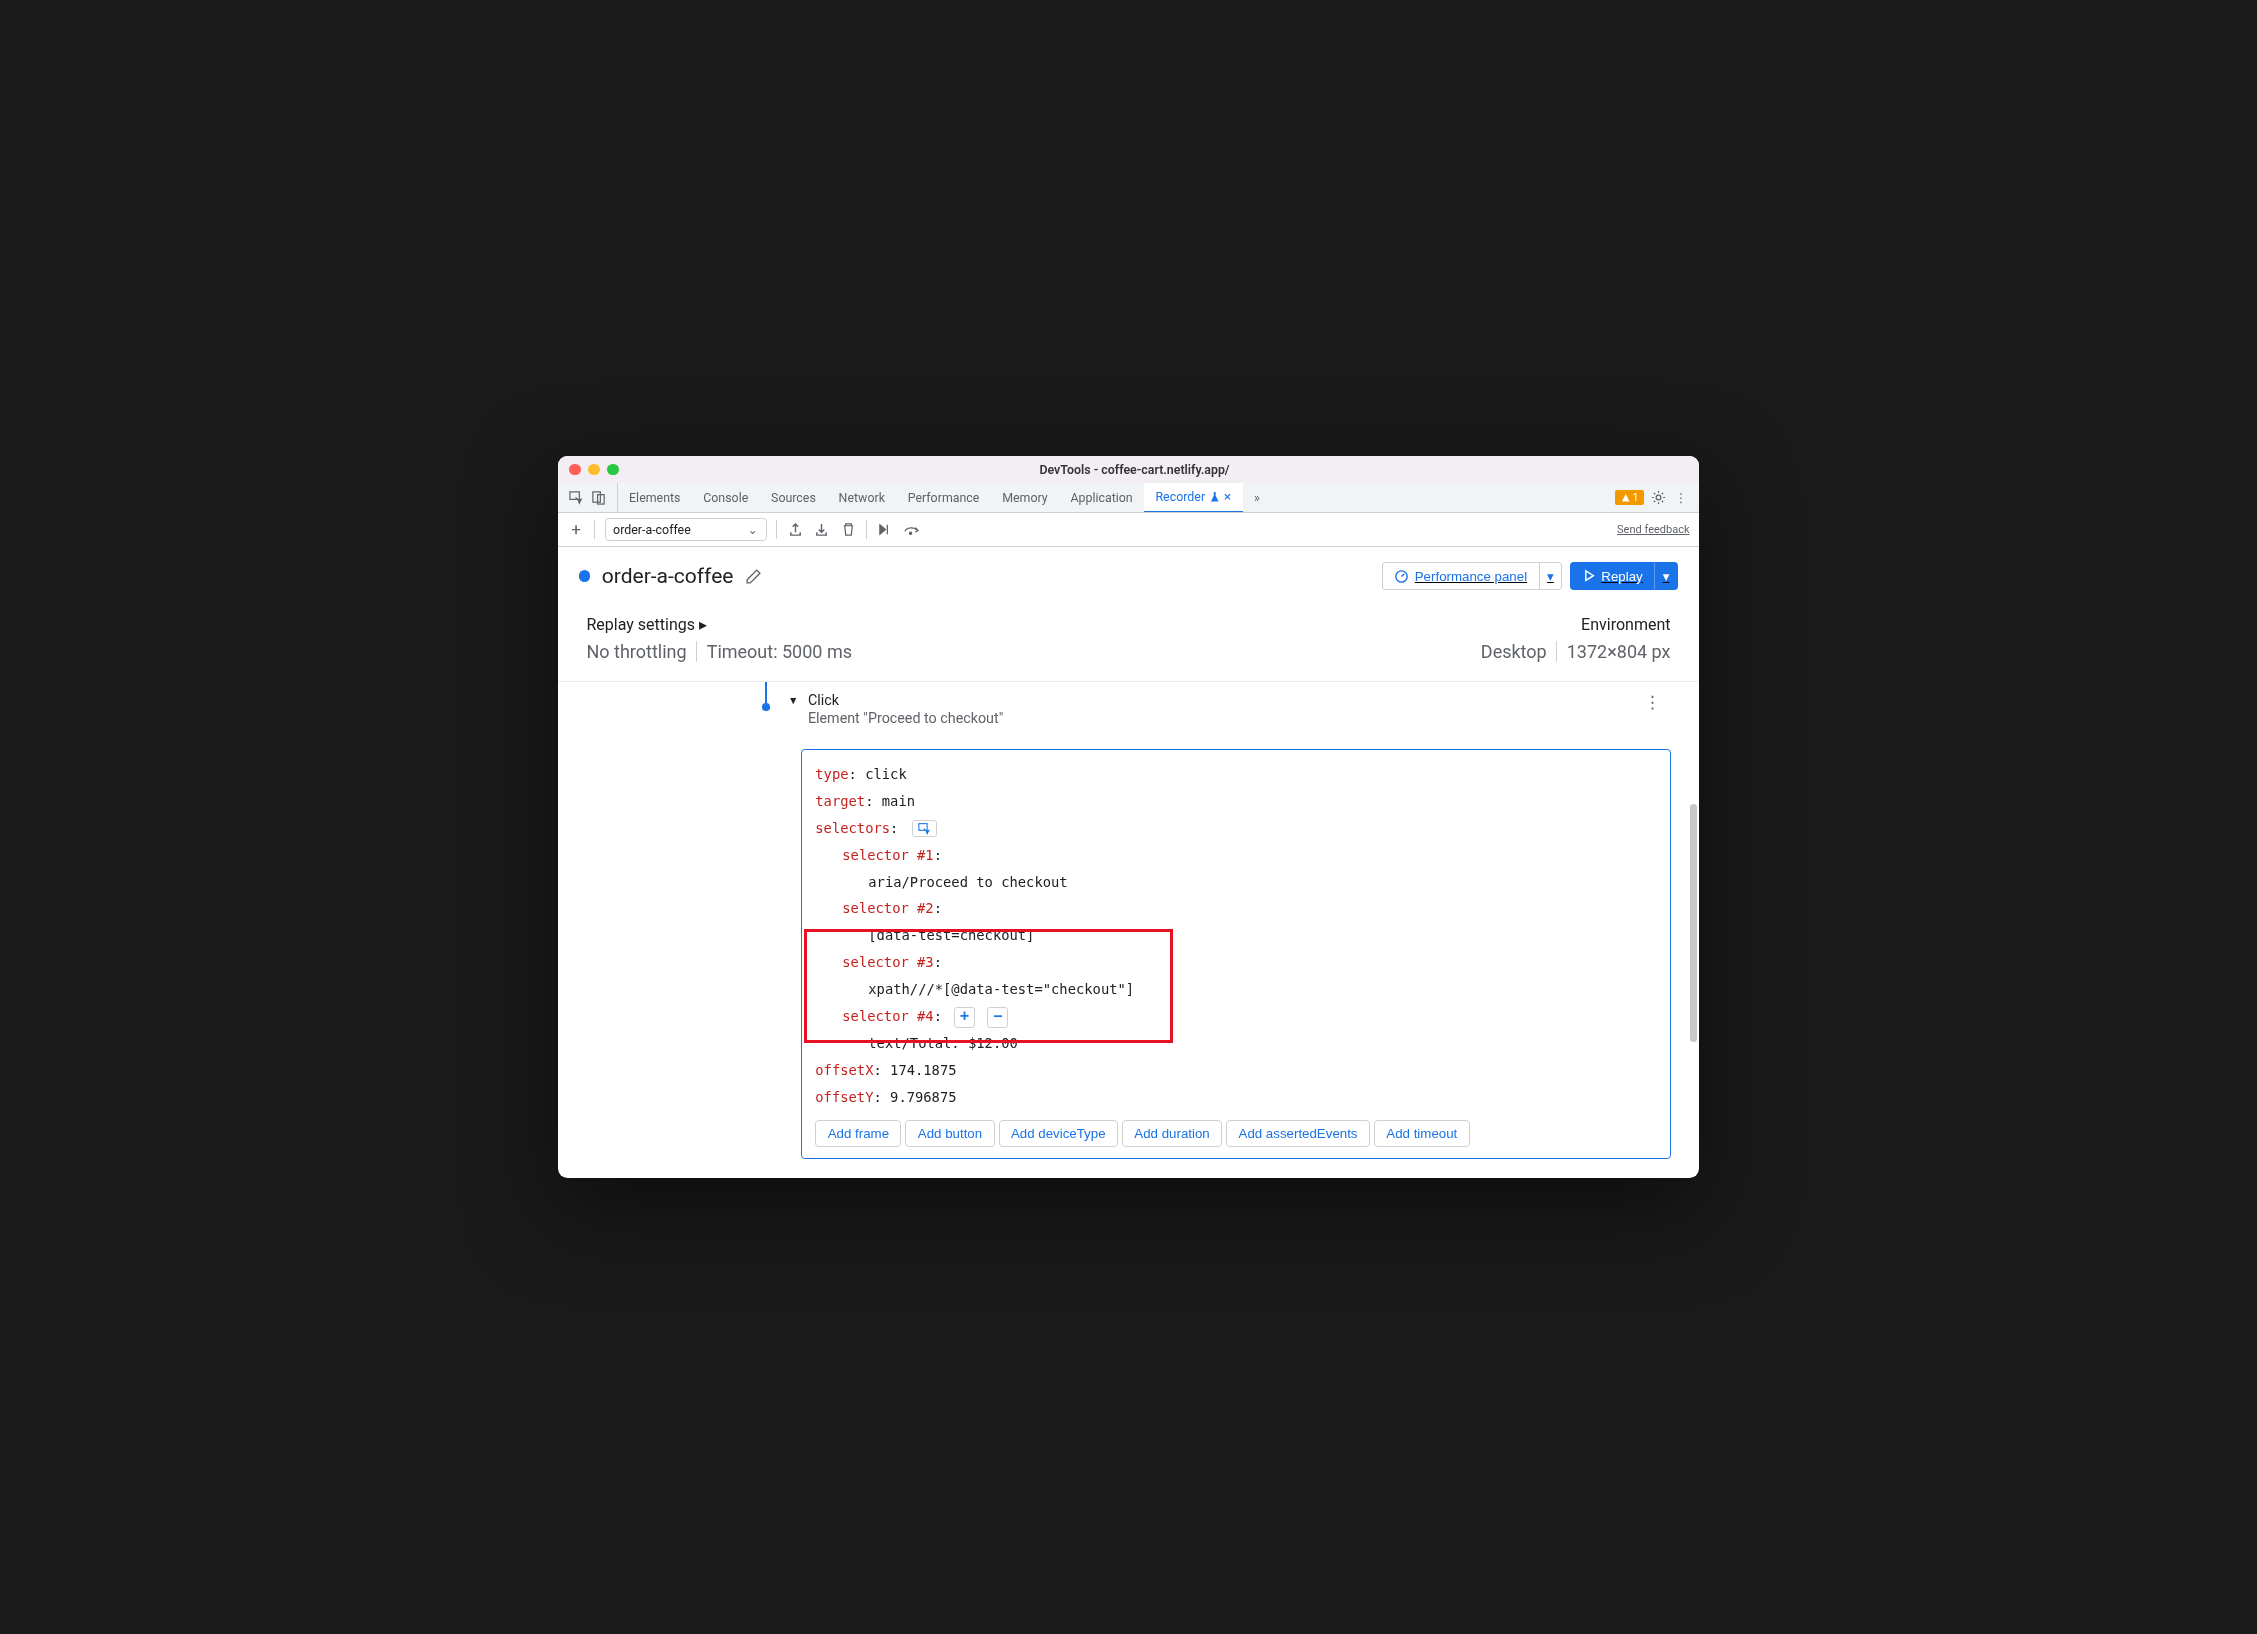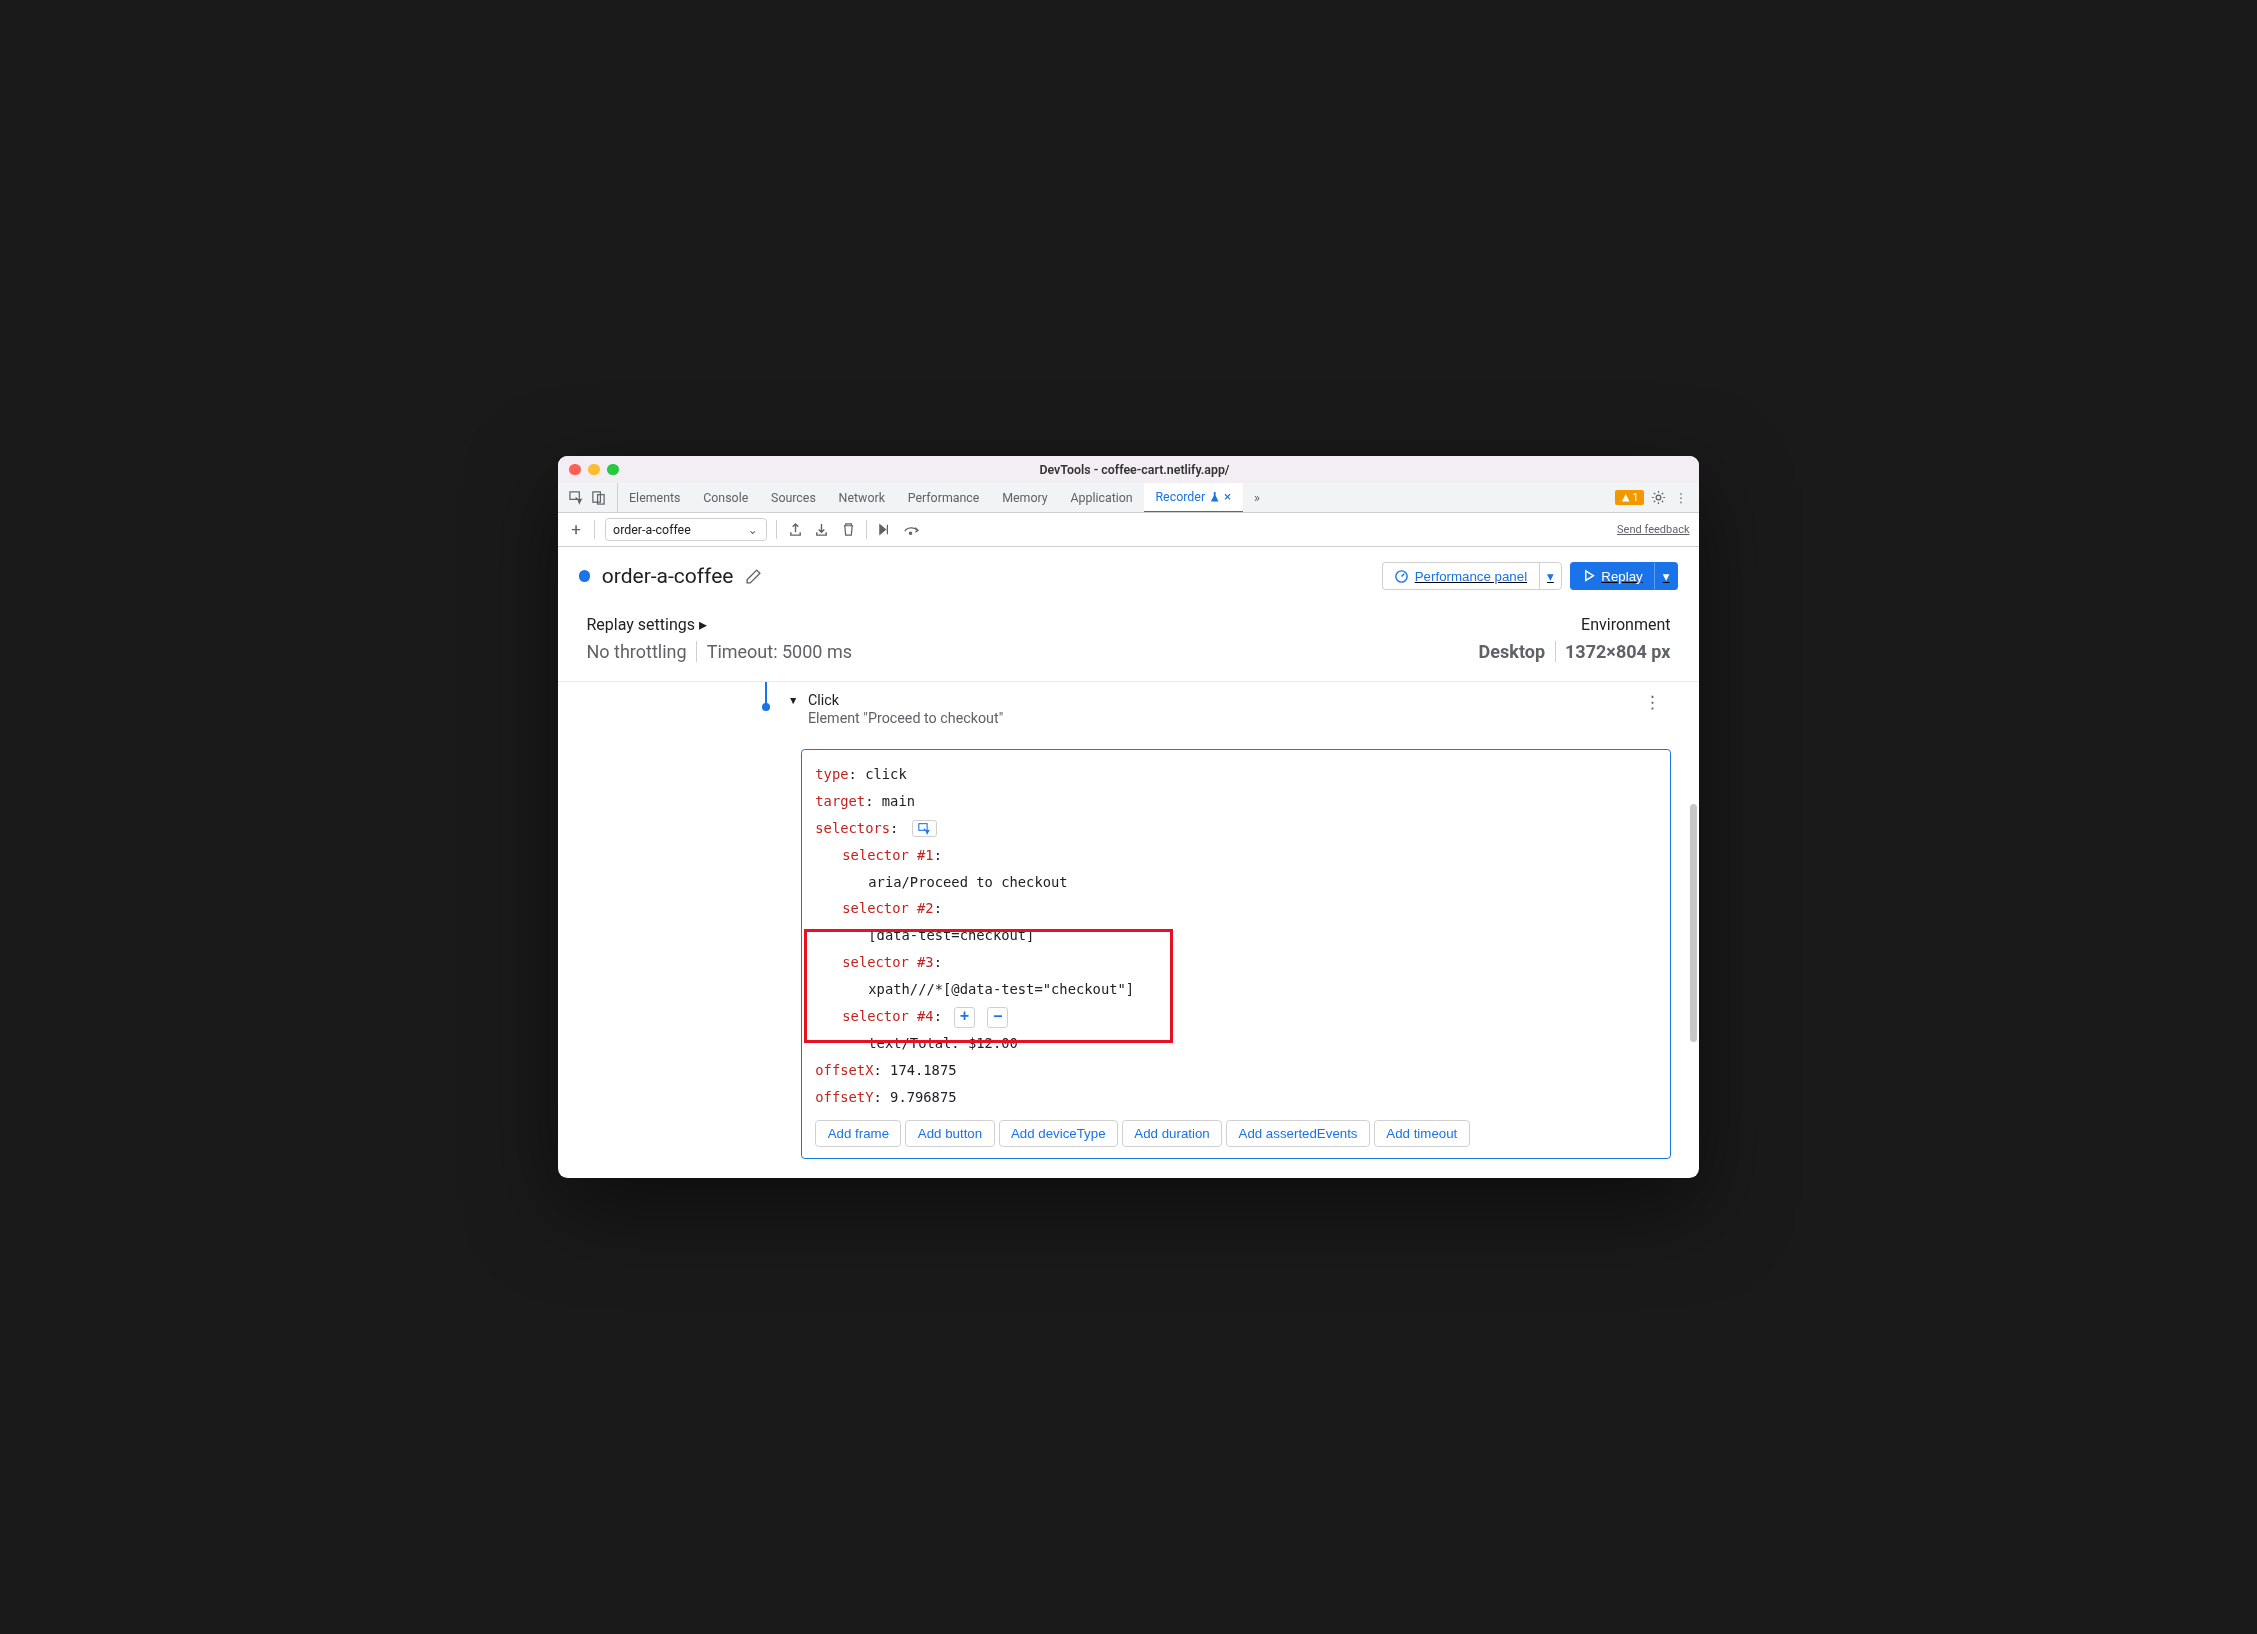--- a/index.html
+++ b/index.html
@@ -393,21 +393,21 @@
       </div>
       <div class="settings-sub">
         <span>No throttling</span>
         <span class="vl">Timeout: 5000 ms</span>
       </div>
     </div>
     <div class="settings-col right">
       <div class="settings-title" style="justify-content:flex-end;">
         <span>Environment</span>
       </div>
-      <div class="settings-sub" style="justify-content:flex-end;font-weight:bold;">
+      <div class="settings-sub" style="justify-content:flex-end;">
         <span>Desktop</span>
         <span class="vl">1372×804 px</span>
       </div>
     </div>
   </div>
 
   <div class="timeline">
     <div class="timeline-rail"></div>
     <div class="timeline-dot"></div>
     <div class="step-row">

